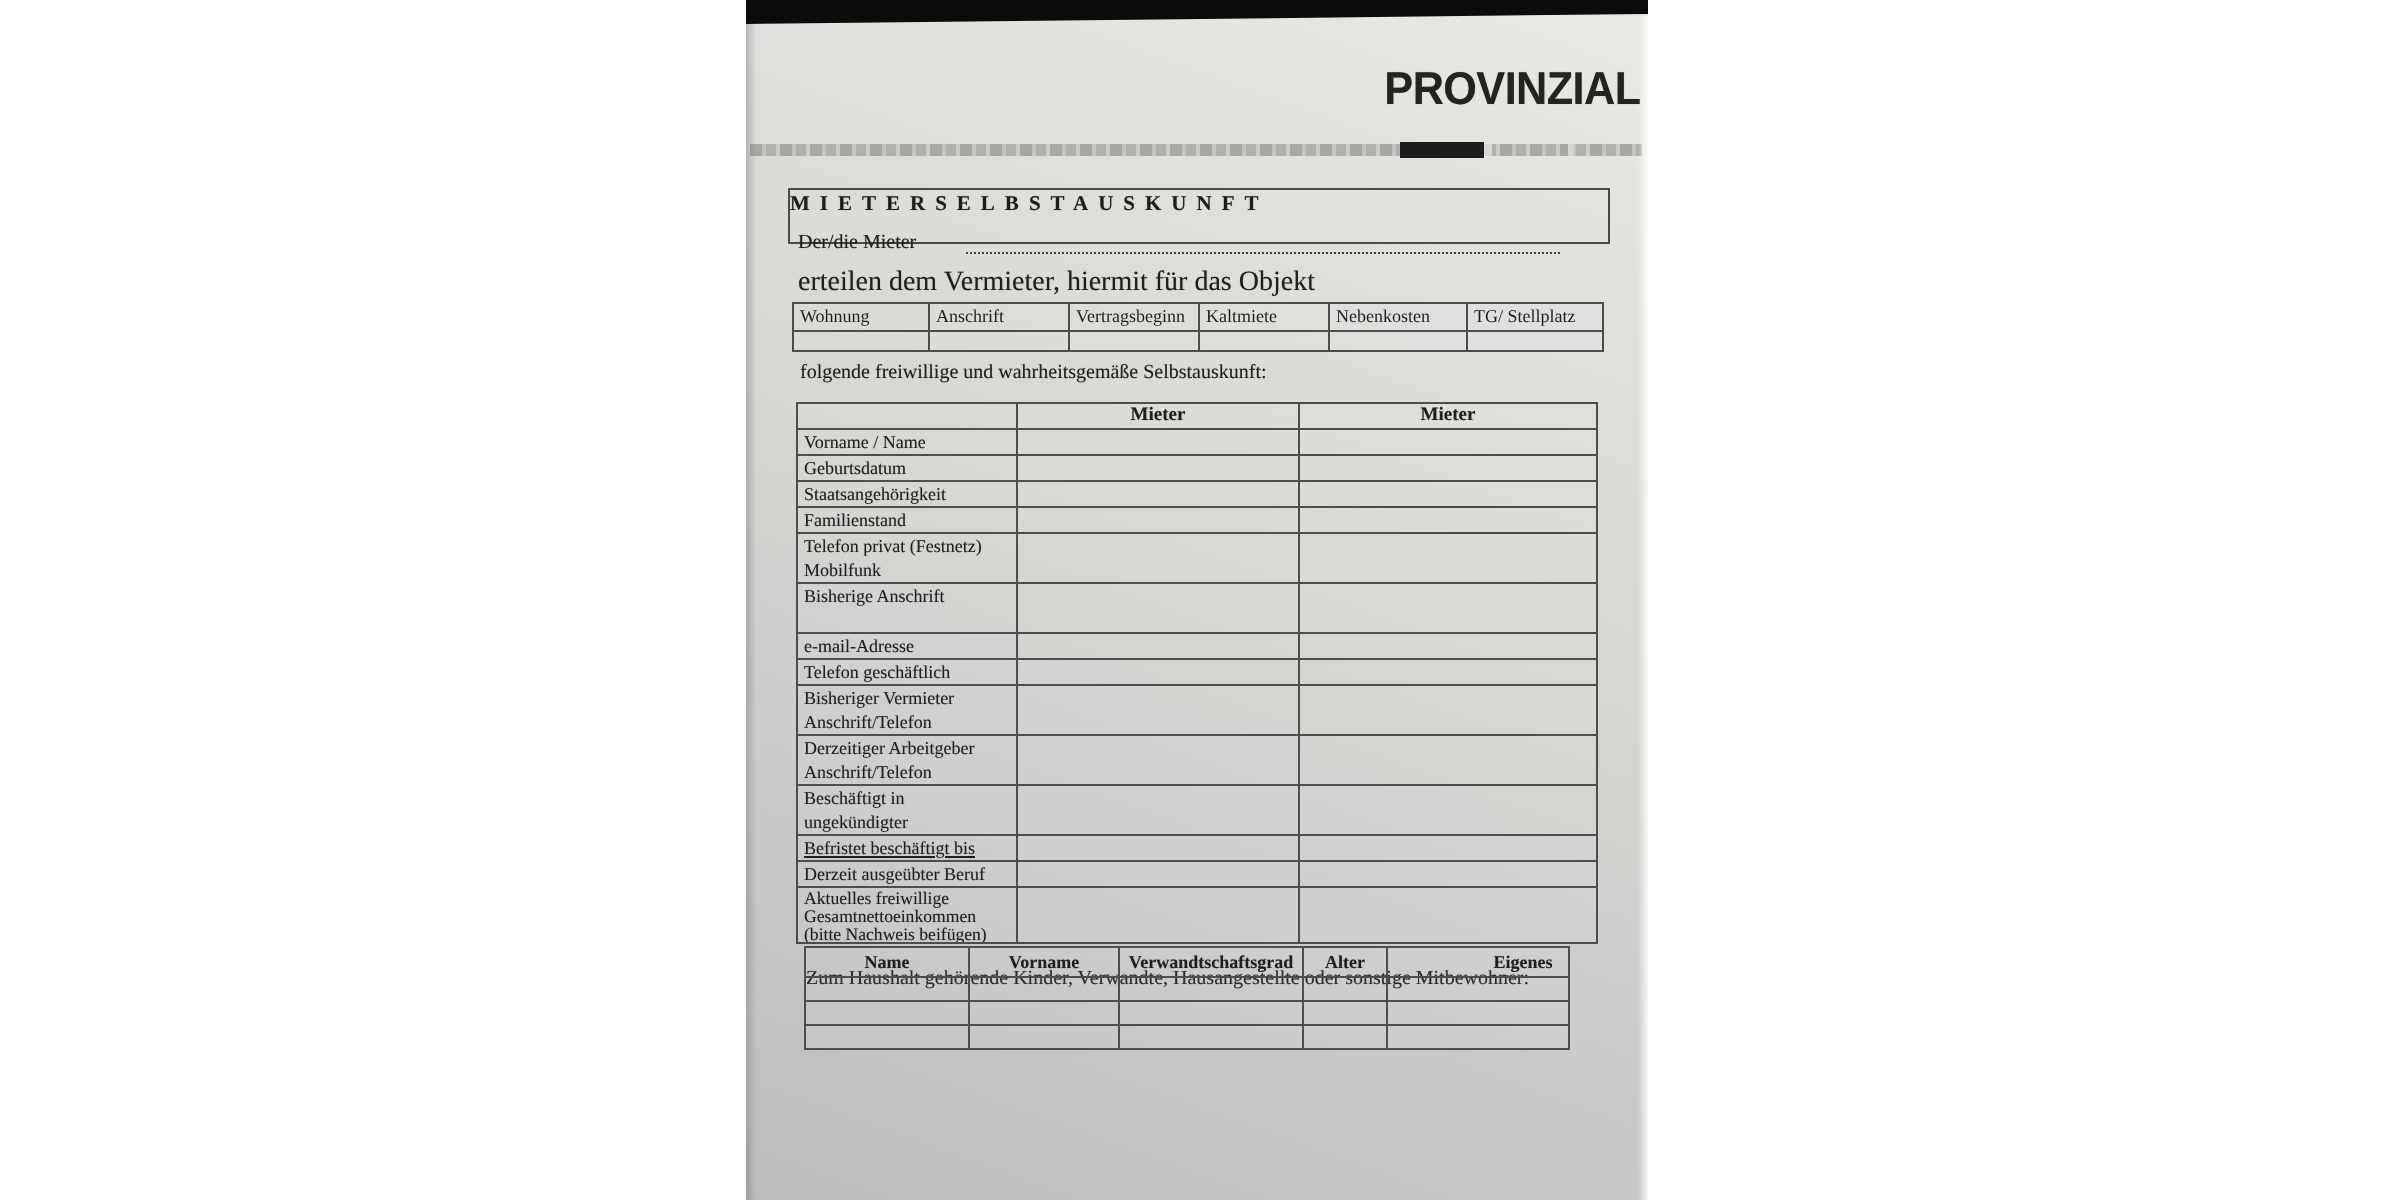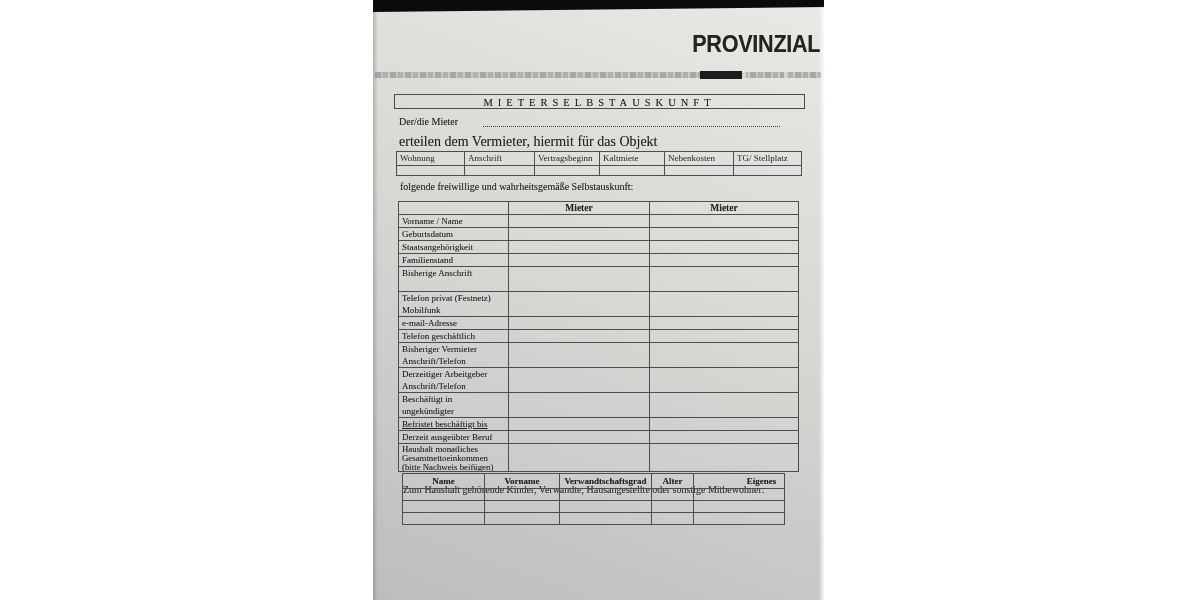--- a/index.html
+++ b/index.html
@@ -34,22 +34,22 @@
   }
   .band{
     position:absolute;top:72px;left:2px;width:446px;height:6px;
     background:repeating-linear-gradient(90deg,#a7a7a5 0 6px,#c4c4c2 6px 8px,#b0b0ae 8px 13px,#cbcbc9 13px 15px);
   }
   .band .seg-dark{position:absolute;left:325px;top:-1px;width:42px;height:8px;background:#1c1c1c;}
   .band .seg-gap{position:absolute;left:367px;top:0;width:4px;height:6px;background:#d7d6d3;}
   .band .seg-light{position:absolute;left:409px;top:0;width:3px;height:6px;background:#d7d6d3;}
 
   .titlebox{
-    position:absolute;top:94px;left:21px;width:411px;height:15px;
-    border:1px solid #4a4a4a;text-align:center;font-weight:400;font-size:10.5px;
+    position:absolute;top:94px;left:21px;width:411px;height:28px;
+    border:1px solid #4a4a4a;font-weight:700;font-size:10.5px;
     letter-spacing:5px;line-height:15px;color:#1d1d1d;
   }
   .t1{position:absolute;top:116px;left:26px;font-size:10px;}
   .leader{position:absolute;top:126px;left:110px;width:297px;height:0;border-bottom:1.6px dotted #3e3e3e;}
   .t2{position:absolute;top:134px;left:26px;font-size:14px;}
   .t3{position:absolute;top:181px;left:27px;font-size:10px;}
   .note{position:absolute;top:484px;left:30px;font-size:10px;}
 
   .tbl{position:absolute;border:1px solid #4d4d4d;background:rgba(255,255,255,.06);}
   .trow{display:flex;border-top:1px solid #4d4d4d;}
@@ -139,34 +139,34 @@
         </div>
         <div class="trow" style="height: 13px;">
           <div class="tc lbl" style="width: 109px;">
             <div>Familienstand</div>
           </div>
           <div class="tc" style="width: 141px;"></div>
           <div class="tc" style="width: 149px;"></div>
         </div>
         <div class="trow" style="height: 25px;">
           <div class="tc lbl" style="width: 109px;">
+            <div>Telefon privat (Festnetz)</div>
+            <div>Mobilfunk</div>
+          </div>
+          <div class="tc" style="width: 141px;"></div>
+          <div class="tc" style="width: 149px;"></div>
+        </div>
+        <div class="trow" style="height: 25px;">
+          <div class="tc lbl" style="width: 109px;">
             <div>Bisherige Anschrift</div>
             <div>&nbsp;</div>
           </div>
           <div class="tc" style="width: 141px;"></div>
           <div class="tc" style="width: 149px;"></div>
         </div>
-        <div class="trow" style="height: 25px;">
-          <div class="tc lbl" style="width: 109px;">
-            <div>Telefon privat (Festnetz)</div>
-            <div>Mobilfunk</div>
-          </div>
-          <div class="tc" style="width: 141px;"></div>
-          <div class="tc" style="width: 149px;"></div>
-        </div>
         <div class="trow" style="height: 13px;">
           <div class="tc lbl" style="width: 109px;">
             <div>e-mail-Adresse</div>
           </div>
           <div class="tc" style="width: 141px;"></div>
           <div class="tc" style="width: 149px;"></div>
         </div>
         <div class="trow" style="height: 13px;">
           <div class="tc lbl" style="width: 109px;">
             <div>Telefon geschäftlich</div>
@@ -206,21 +206,21 @@
         </div>
         <div class="trow" style="height: 13px;">
           <div class="tc lbl" style="width: 109px;">
             <div>Derzeit ausgeübter Beruf</div>
           </div>
           <div class="tc" style="width: 141px;"></div>
           <div class="tc" style="width: 149px;"></div>
         </div>
         <div class="trow" style="height: 28px;">
           <div class="tc lbl l3" style="width: 109px;">
-            <div>Haushalt monatliches</div>
+            <div>Aktuelles freiwillige</div>
             <div>Gesamtnettoeinkommen</div>
             <div>(bitte Nachweis beifügen)</div>
           </div>
           <div class="tc" style="width: 141px;"></div>
           <div class="tc" style="width: 149px;"></div>
         </div>
       </div>
 
     <div class="note ink">Zum Haushalt gehörende Kinder, Verwandte, Hausangestellte oder sonstige Mitbewohner:</div>
 

